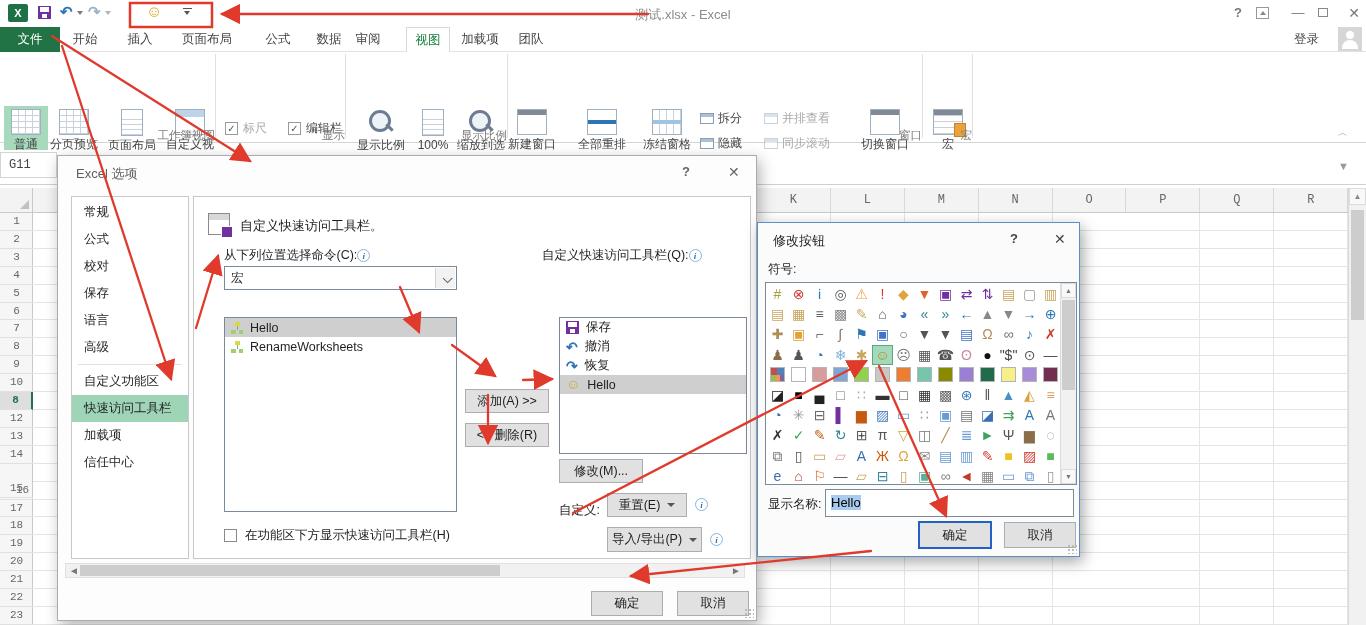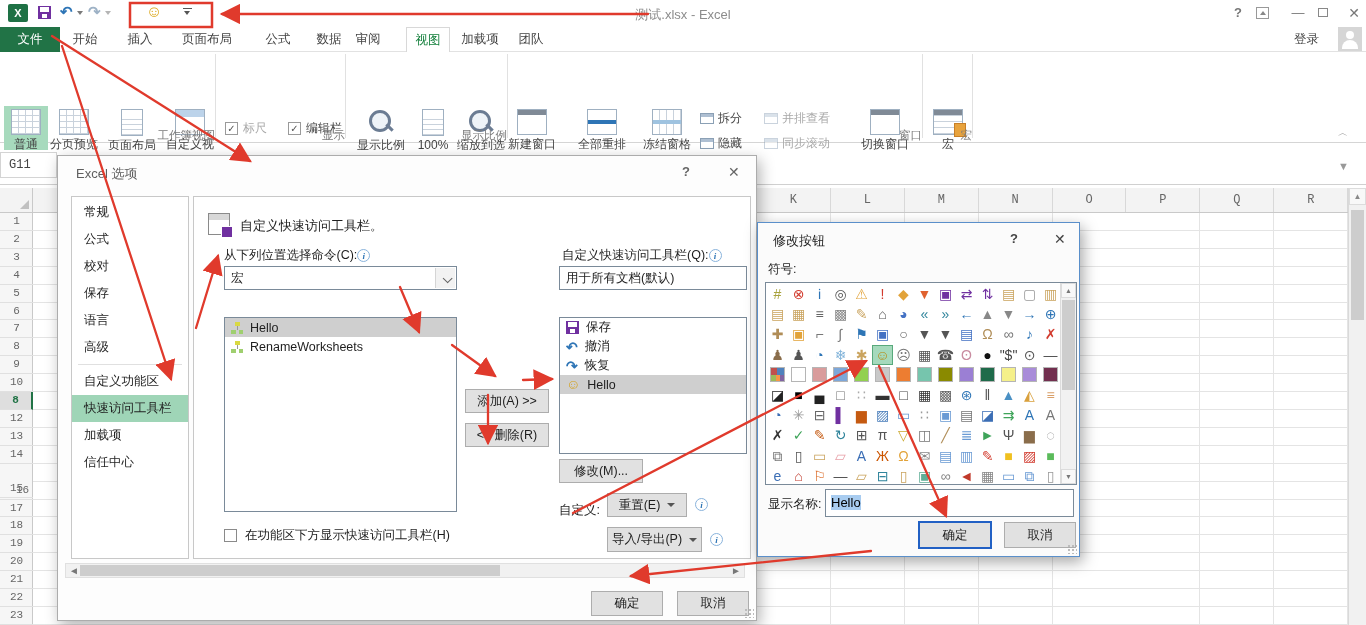--- a/index.html
+++ b/index.html
@@ -402,25 +402,22 @@
       </div>
     <div class="main">
       <div class="ico-qathdr"></div>
       <div class="opt-heading">自定义快速访问工具栏。</div>
       <div class="fieldlbl" style="left:30px;top:50px">
         <span>从下列位置选择命令(C):</span><span class="info-ic">i</span>
       </div>
       <div class="combo" style="left:30px;top:69px;width:233px;height:24px">
         <span>宏</span><span class="cbtn"></span>
       </div>
-      <div class="fieldlbl" style="left:368px;top:50px">
+      <div class="fieldlbl" style="left:348px;top:50px">
         <span>自定义快速访问工具栏(Q):</span><span class="info-ic">i</span>
-      </div>
-      <div class="combo" style="left:365px;top:69px;width:188px;height:24px">
-        <span>用于所有文档(默认)</span>
       </div>
       <div class="listbox" style="left:30px;top:120px;width:233px;height:195px" id="cmdlist">
           <div class="lrow sel">
             <span class="ico-macro"></span>
             <span>Hello</span>
           </div>
           <div class="lrow">
             <span class="ico-macro"></span>
             <span>RenameWorksheets</span>
           </div>

